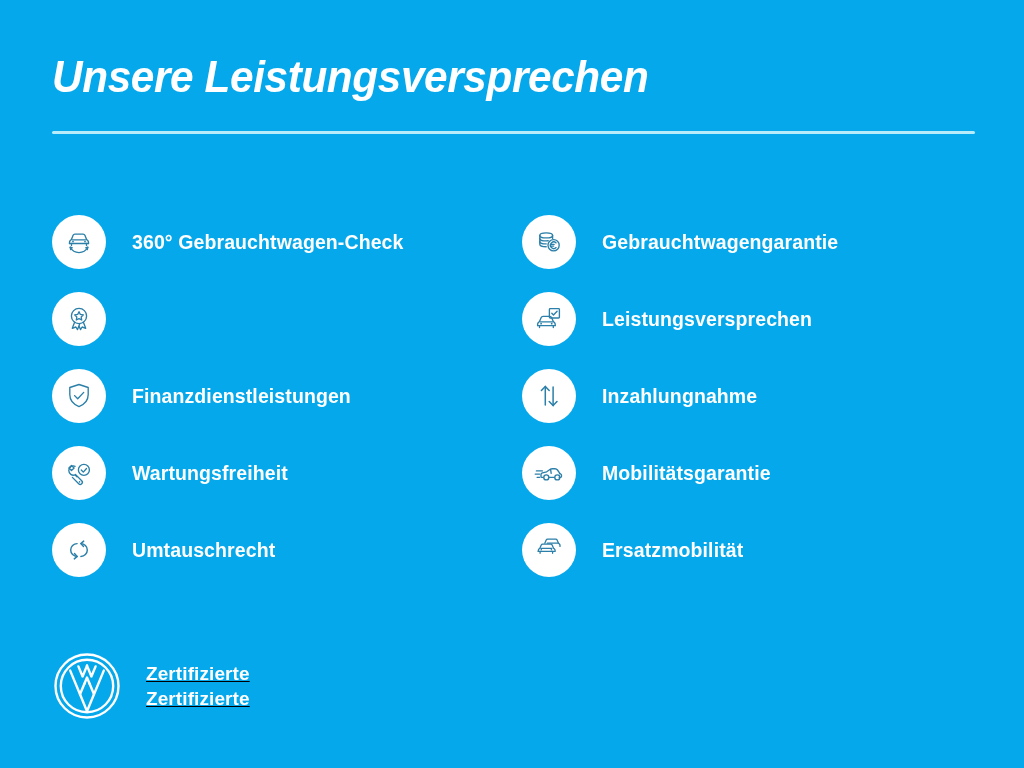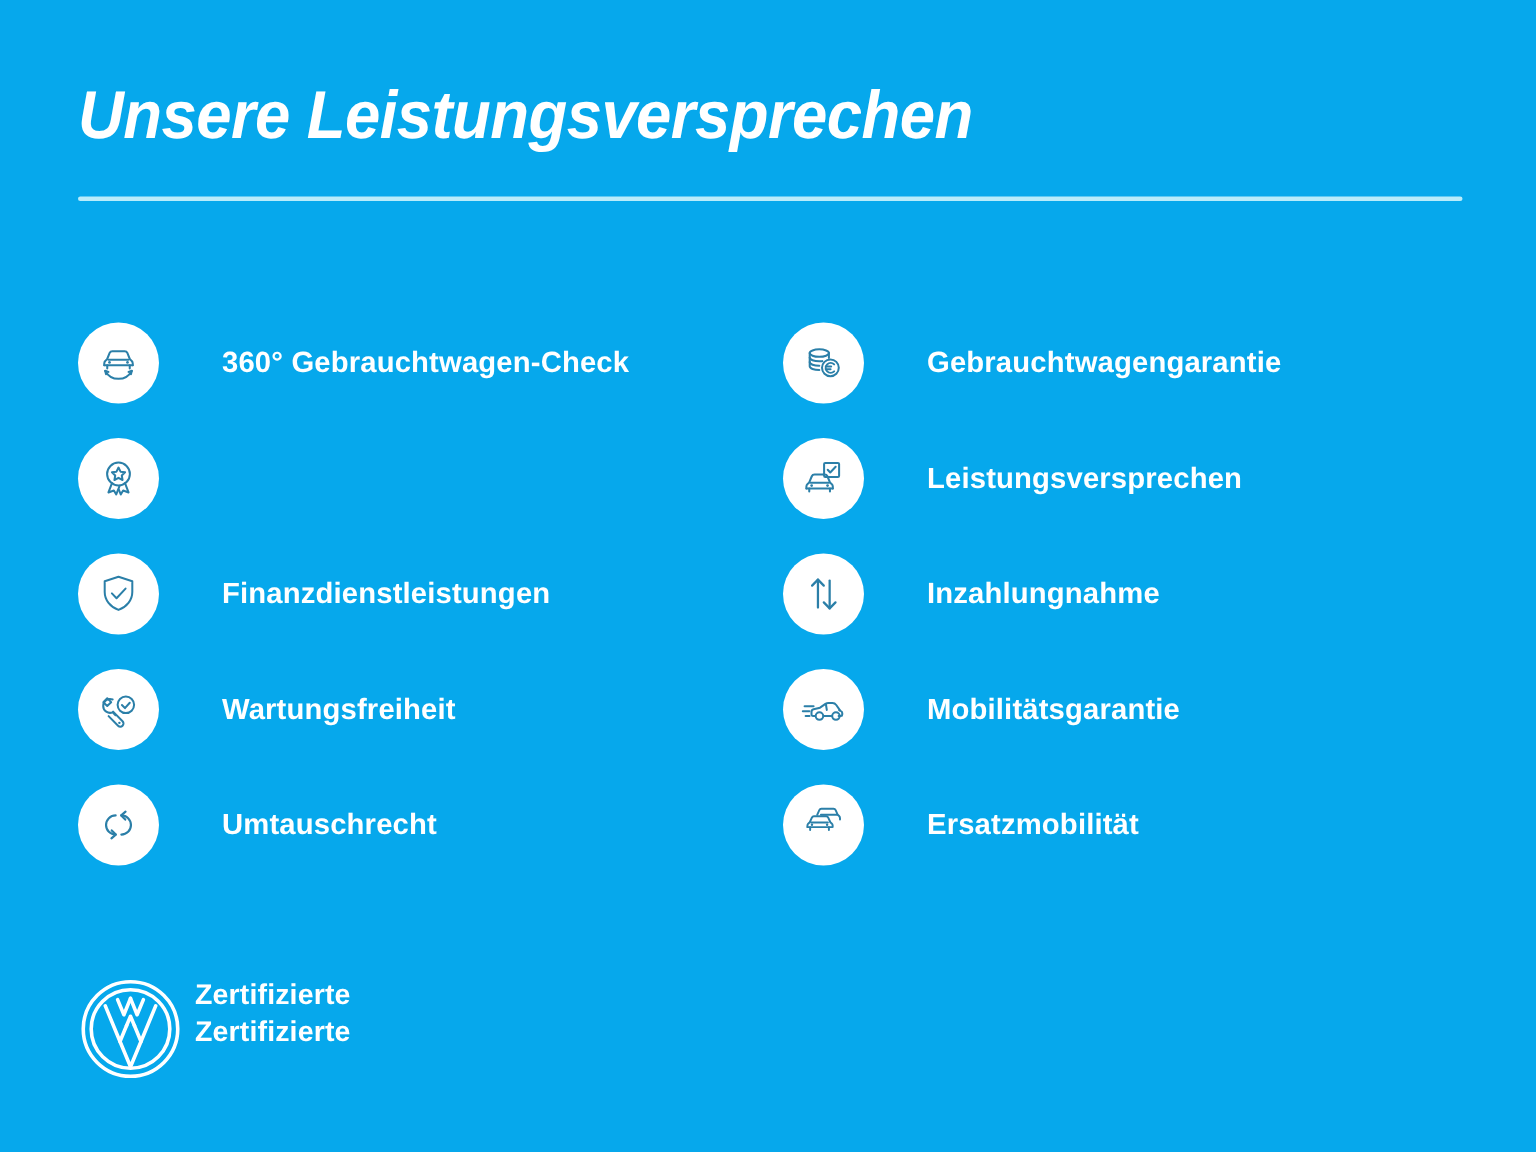--- a/index.html
+++ b/index.html
@@ -59,21 +59,21 @@
     left: 52px;
     top: 203px;
     width: 924px;
     display: grid;
     grid-template-columns: 470px 454px;
     grid-auto-rows: 77px;
   }
   .feature-item {
     display: flex;
     align-items: center;
-    gap: 42px;
+    gap: 26px;
   }
   .feature-icon {
     flex: 0 0 auto;
     width: 54px;
     height: 54px;
     border-radius: 50%;
     background: #ffffff;
     display: flex;
     align-items: center;
     justify-content: center;
@@ -91,22 +91,23 @@
     letter-spacing: 0.1px;
     white-space: nowrap;
   }
 
   
   .brand {
     position: absolute;
     left: 52px;
     top: 651px;
     display: flex;
-    align-items: flex-start;
-    gap: 8px;
+    align-items: center;
+    gap: 24px;
+    text-decoration: underline;
   }
   .brand-logo {
     width: 70px;
     height: 70px;
     flex: 0 0 auto;
   }
   .brand-logo svg {
     display: block;
     width: 70px;
     height: 70px;

